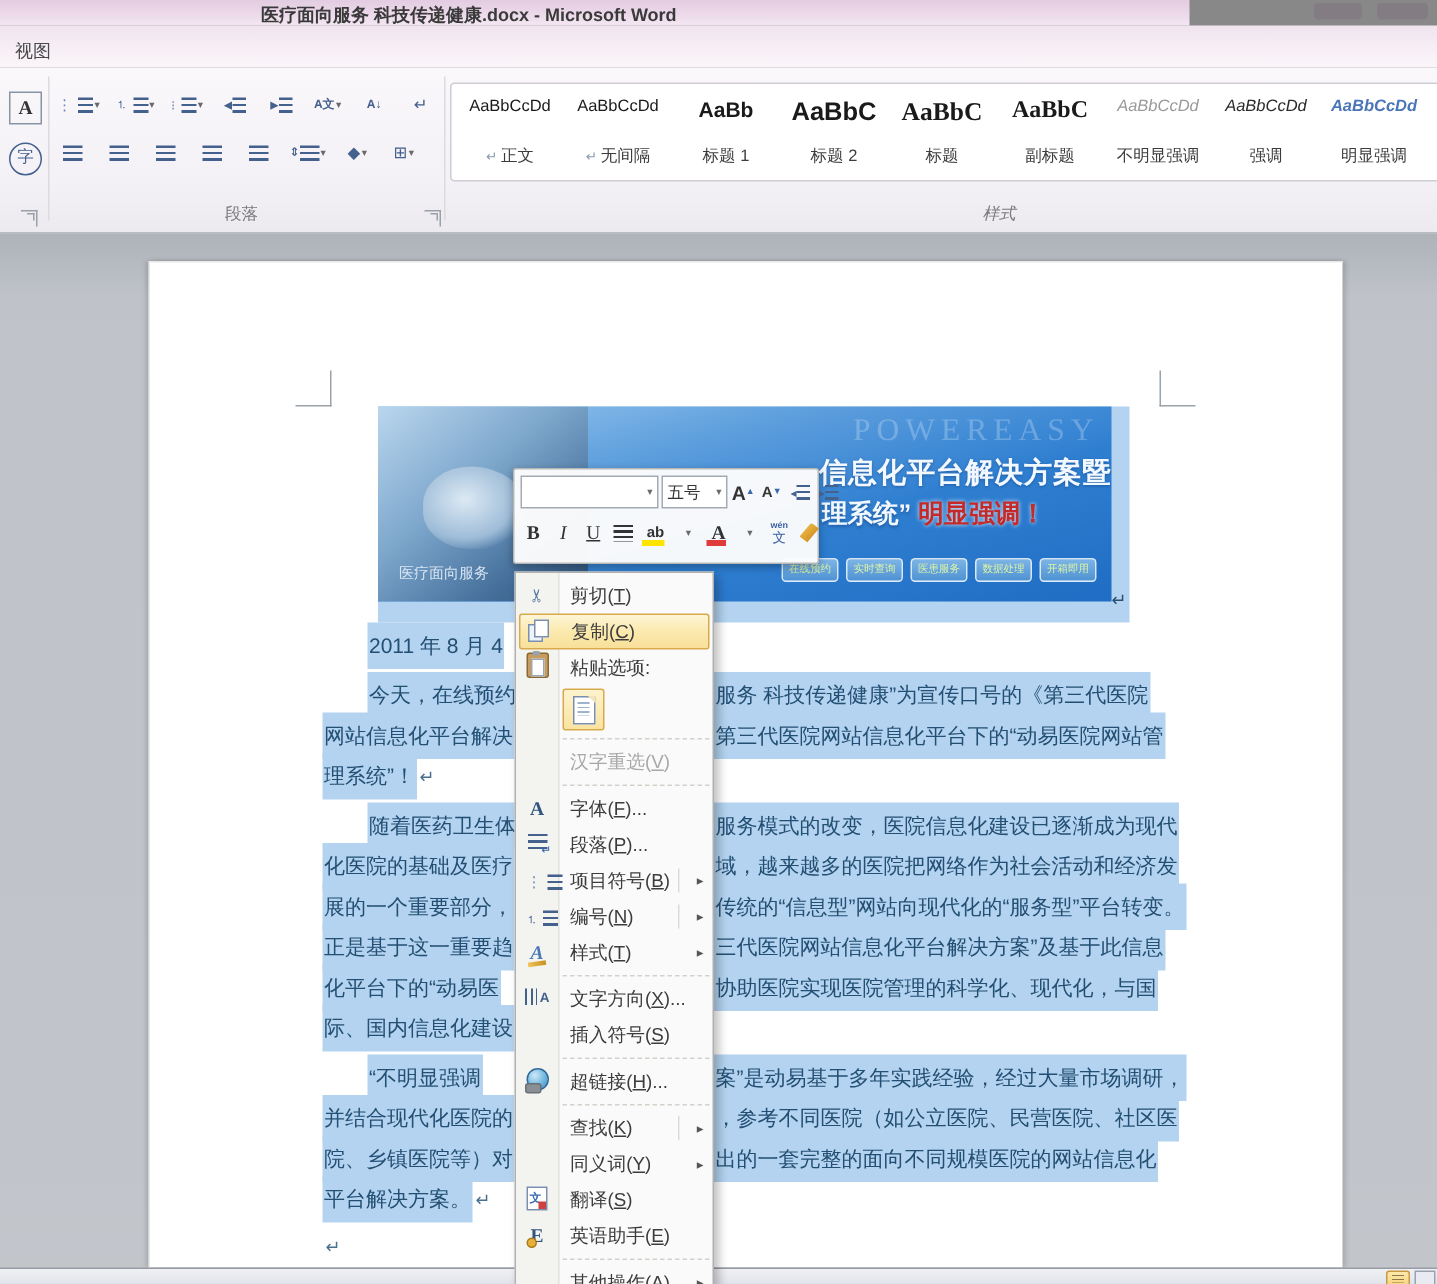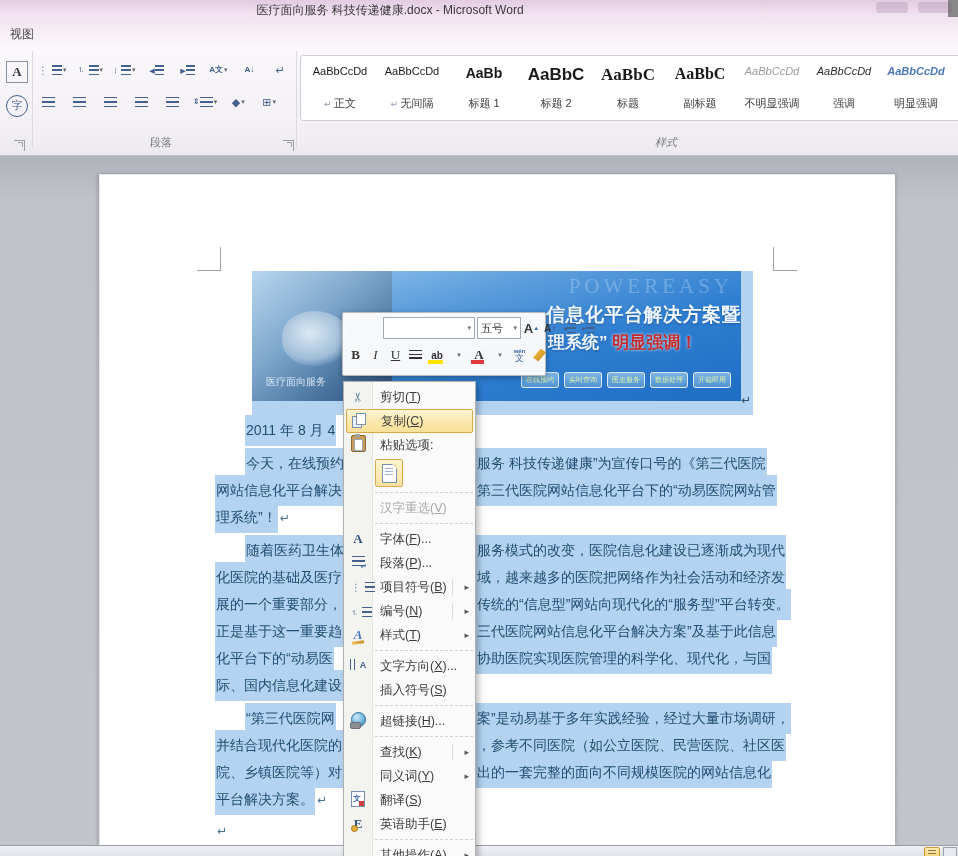--- a/index.html
+++ b/index.html
@@ -1,20 +1,20 @@
 <!DOCTYPE html>
 <html><head>
 <meta charset="utf-8">
 <style>
   html,body{margin:0;padding:0;background:#888;}
   #app{position:relative;width:958px;height:856px;overflow:hidden;
        font-family:"Liberation Sans","DejaVu Sans",sans-serif;-webkit-font-smoothing:antialiased;}
   
-  #titlebar{position:absolute;left:0;top:0;width:948px;height:17px;
-    background:linear-gradient(180deg,#e3cce1 0%,#ecd9ea 55%,#f3e7f2 100%);}
+  #titlebar{position:absolute;left:0;top:0;width:793px;height:17px;
+    background:linear-gradient(180deg,#e3cce1 0%,#ecd9ea 55%,#f3e7f2 100%);font-weight:bold;}
   #title-text{position:absolute;left:0;right:0;top:2px;text-align:center;transform:translateX(-84px);
     font-size:12px;color:#3a3a3a;}
   .winbtn{position:absolute;top:2px;height:11px;border-radius:3px;background:rgba(110,70,110,0.18);}
   #tabrow{position:absolute;left:0;top:17px;width:958px;height:28px;
     background:linear-gradient(180deg,#f0e4ef 0%,#f7eff6 60%,#fbf6fa 100%);}
   #tab-view{position:absolute;left:10px;top:9px;font-size:12px;color:#4a4a4a;}
   
   #ribbon{position:absolute;left:0;top:45px;width:958px;height:110px;
     background:linear-gradient(180deg,#faf8fb 0%,#f4f1f6 70%,#ece9ef 100%);
     border-bottom:1px solid #b9bdc4;}
@@ -89,21 +89,21 @@
   .dline{position:relative;height:27px;line-height:27px;white-space:nowrap;}
   .hl{background:#b3d3f0;padding:2px 1px;}
   .lfrag{display:inline-block;}
   .lfrag.ind{margin-left:30px;}
   .rfrag{position:absolute;left:261px;top:0;}
   .pilc{color:#49708f;font-size:12px;margin-left:2px;}
   
   #minibar{position:absolute;left:342px;top:312px;width:202px;height:62px;z-index:50;
     background:rgba(252,252,252,0.97);border:1px solid #b8b8b8;border-radius:2px;
     box-shadow:0 2px 6px rgba(0,0,0,0.3);}
-  #mb-r1{position:absolute;left:4px;top:4px;display:flex;align-items:center;gap:2px;margin-left:36px;}
+  #mb-r1{position:absolute;left:4px;top:4px;display:flex;align-items:center;gap:2px;}
   #mb-r2{position:absolute;left:4px;top:32px;display:flex;align-items:center;gap:3px;}
   .combo{height:20px;background:#fff;border:1px solid #a3aab4;display:flex;align-items:center;
     font-size:11px;color:#333;padding:0 3px;justify-content:space-between;}
   .mbtn{display:inline-flex;align-items:center;justify-content:center;height:20px;min-width:17px;color:#333;}
   .mb-b{font-weight:bold;font-family:"Liberation Serif","DejaVu Serif",serif;font-size:13px;}
   .mb-i{font-style:italic;font-family:"Liberation Serif","DejaVu Serif",serif;font-size:13px;}
   .mb-u{text-decoration:underline;font-family:"Liberation Serif","DejaVu Serif",serif;font-size:13px;}
   .bar-y{display:block;position:absolute;left:1px;bottom:1px;width:15px;height:4px;background:#ffe400;}
   .bar-r{display:block;position:absolute;left:1px;bottom:1px;width:13px;height:4px;background:#e03a3a;}
   .rel{position:relative;}
@@ -335,21 +335,21 @@
       </div>
       <div class="para">
         <div class="dline"><span class="lfrag ind hl">随着医药卫生体</span><span class="rfrag hl">服务模式的改变，医院信息化建设已逐渐成为现代</span></div>
         <div class="dline"><span class="lfrag hl">化医院的基础及医疗</span><span class="rfrag hl">域，越来越多的医院把网络作为社会活动和经济发</span></div>
         <div class="dline"><span class="lfrag hl">展的一个重要部分，</span><span class="rfrag hl">传统的“信息型”网站向现代化的“服务型”平台转变。</span></div>
         <div class="dline"><span class="lfrag hl">正是基于这一重要趋</span><span class="rfrag hl">三代医院网站信息化平台解决方案”及基于此信息</span></div>
         <div class="dline"><span class="lfrag hl">化平台下的“动易医</span><span class="rfrag hl">协助医院实现医院管理的科学化、现代化，与国</span></div>
         <div class="dline"><span class="lfrag hl">际、国内信息化建设</span></div>
       </div>
       <div class="para">
-        <div class="dline"><span class="lfrag ind hl">“第三代医院网</span><span class="rfrag hl">案”是动易基于多年实践经验，经过大量市场调研，</span></div>
+        <div class="dline"><span class="lfrag ind hl">“不明显强调</span><span class="rfrag hl">案”是动易基于多年实践经验，经过大量市场调研，</span></div>
         <div class="dline"><span class="lfrag hl">并结合现代化医院的</span><span class="rfrag hl">，参考不同医院（如公立医院、民营医院、社区医</span></div>
         <div class="dline"><span class="lfrag hl">院、乡镇医院等）对</span><span class="rfrag hl">出的一套完整的面向不同规模医院的网站信息化</span></div>
         <div class="dline"><span class="lfrag hl">平台解决方案。</span><span class="pilc">↵</span></div>
       </div>
       <div class="para">
         <div class="dline"><span class="pilc">↵</span></div>
       </div>
     </div>
 
   <div id="minibar">

